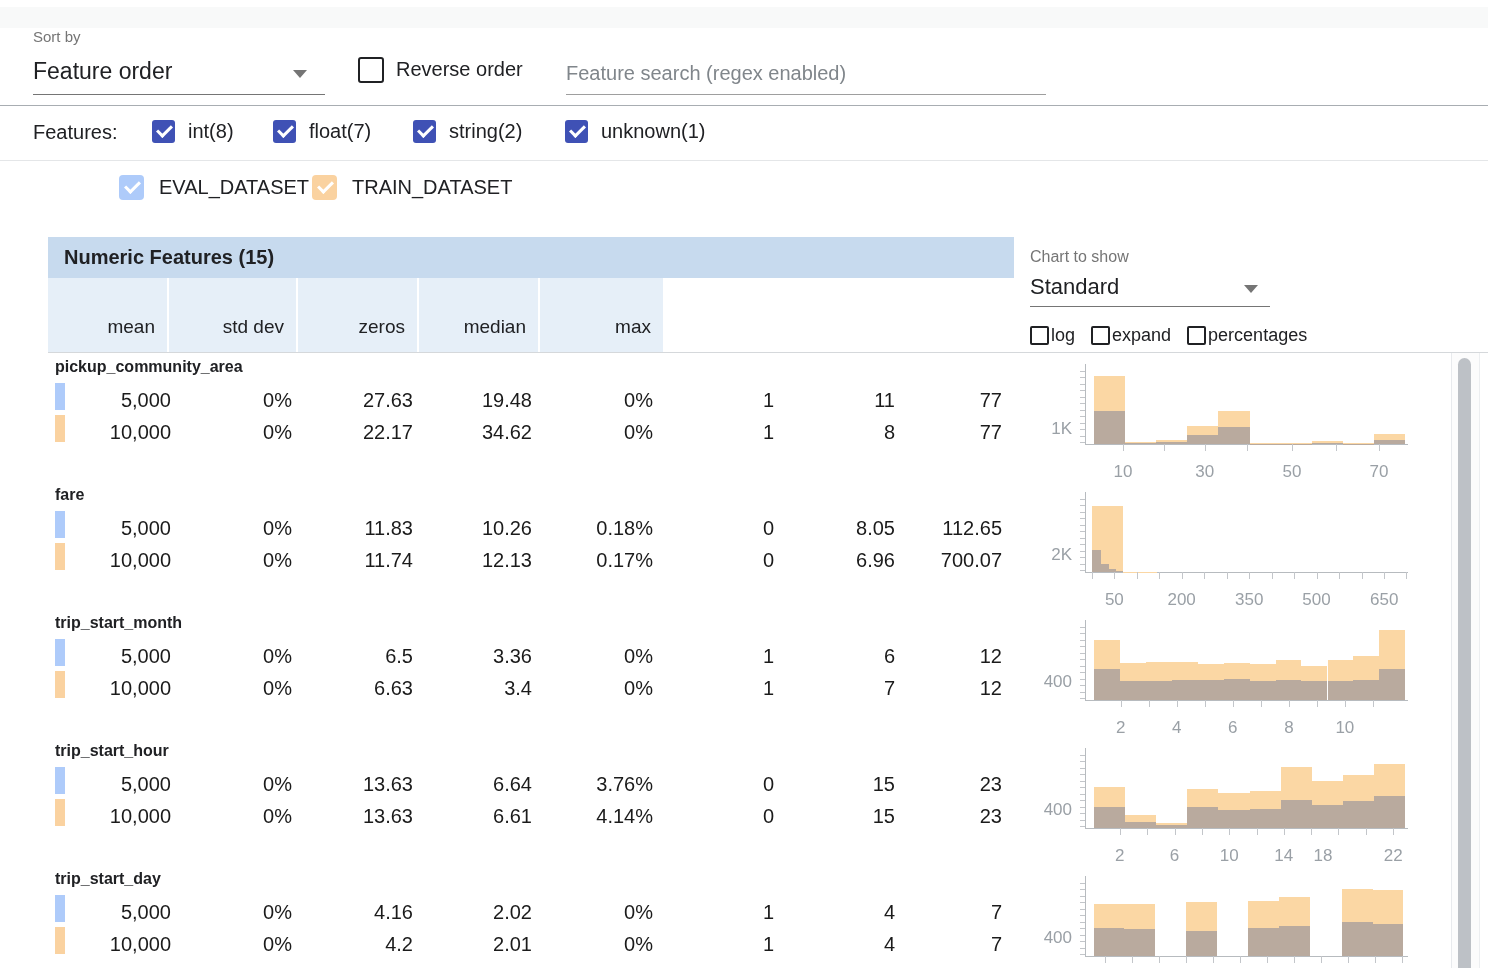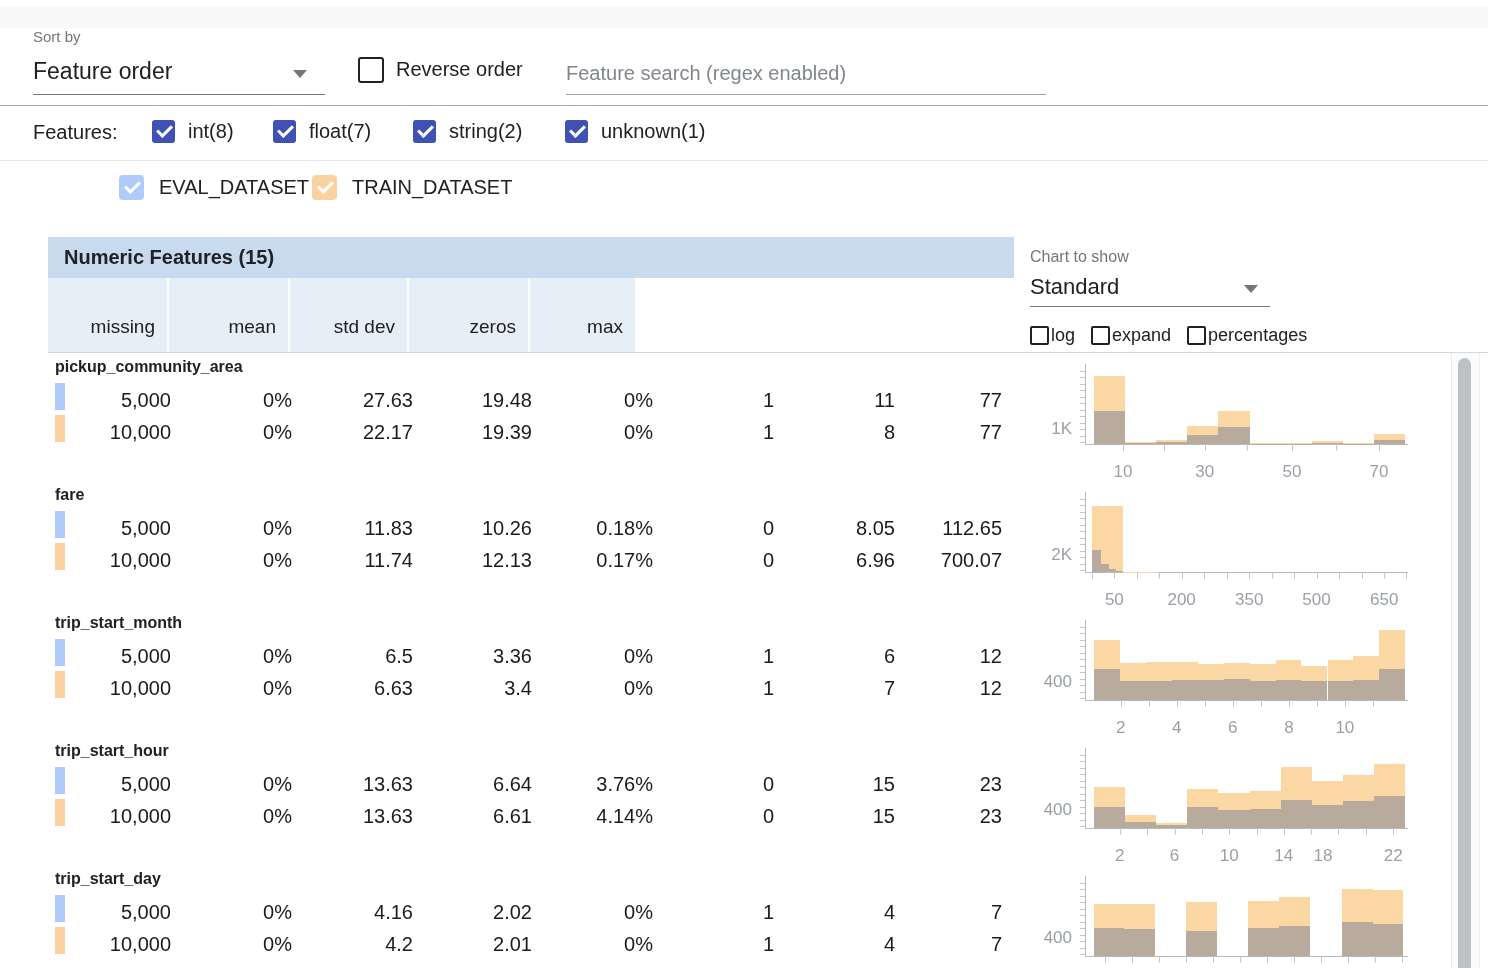--- a/index.html
+++ b/index.html
@@ -130,25 +130,25 @@
         <div class="check"></div>
       </div>
       <div class="dlabel">TRAIN_DATASET</div>
     </div>
   </div>
 
 <div class="abs" id="table-title" style="background: rgb(199, 218, 238);">
   <span>Numeric Features (15)</span>
 </div>
 <div class="abs" id="col-header-row">
-    <div class="col-cell" style="width: 119px; background: rgb(230, 239, 248);">missing</div>
     <div class="col-cell" style="width: 119px; background: rgb(230, 239, 248);">mean</div>
-    <div class="col-cell" style="width: 117px; background: rgb(230, 239, 248);">std dev</div>
+    <div class="col-cell" style="width: 127px; background: rgb(230, 239, 248);">std dev</div>
     <div class="col-cell" style="width: 119px; background: rgb(230, 239, 248);">zeros</div>
-    <div class="col-cell" style="width: 105px; background: rgb(230, 239, 248);">max</div>
+    <div class="col-cell" style="width: 119px; background: rgb(230, 239, 248);">median</div>
+    <div class="col-cell" style="width: 123px; background: rgb(230, 239, 248);">max</div>
   </div>
 <div class="abs" id="header-underline"></div>
 
 <div class="abs" id="chart-show-label">Chart to show</div>
 <div class="abs" id="chart-type-select">
   <span class="abs" id="chart-type-value">Standard</span>
   <span class="abs dd-arrow" id="chart-type-arrow"></span>
 </div>
 <div class="abs" id="chart-toggles">
     <div class="toggle-item" style="position: relative;">
@@ -177,21 +177,21 @@
         <div class="cell" style="width: 119px;">0%</div>
         <div class="cell" style="width: 119px;">1</div>
         <div class="cell" style="width: 119px;">11</div>
         <div class="cell" style="width: 105px;">77</div>
       </div>
       <div class="swatch" style="background: rgb(250, 210, 160); top: 63px;"></div>
       <div class="stat-row" style="top: 66px;">
         <div class="cell" style="width: 135px;">10,000</div>
         <div class="cell" style="width: 119px;">0%</div>
         <div class="cell" style="width: 119px;">22.17</div>
-        <div class="cell" style="width: 117px;">19.39</div>
+        <div class="cell" style="width: 117px;">34.62</div>
         <div class="cell" style="width: 119px;">0%</div>
         <div class="cell" style="width: 119px;">1</div>
         <div class="cell" style="width: 119px;">8</div>
         <div class="cell" style="width: 105px;">77</div>
       </div>
       <div class="plot">
         <div class="ytick" style="top: 78px;"></div>
         <div class="ytick" style="top: 71.5px;"></div>
         <div class="ytick" style="top: 65px;"></div>
         <div class="ytick" style="top: 58.5px;"></div>

